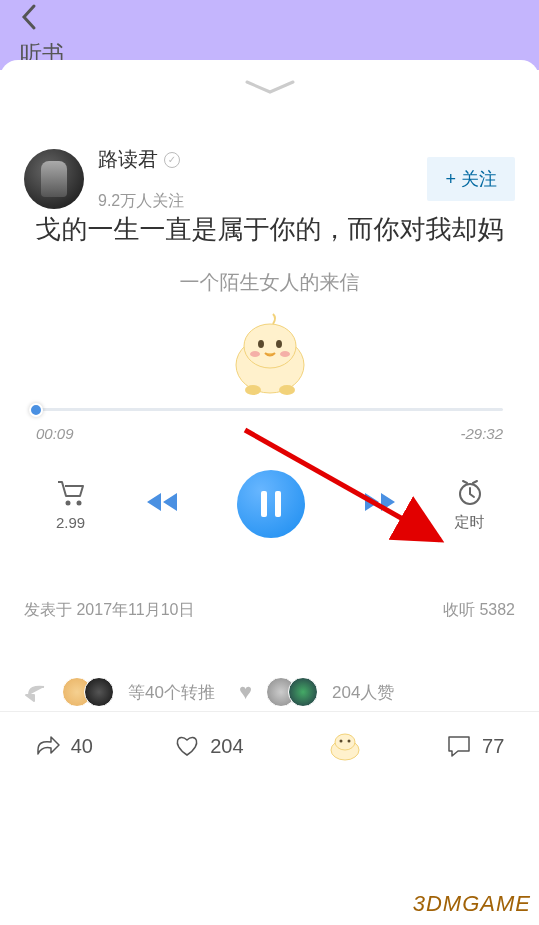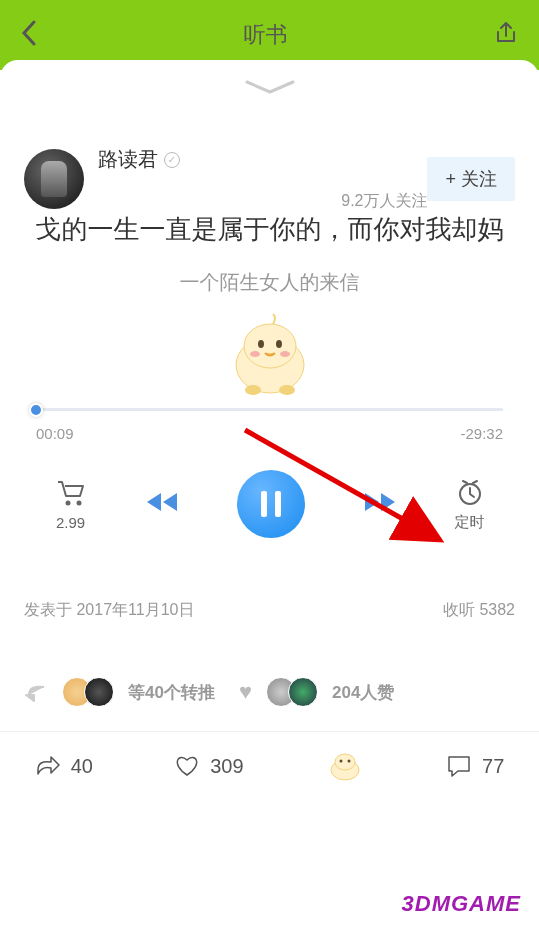--- a/index.html
+++ b/index.html
@@ -1,56 +1,56 @@
 <!DOCTYPE html>
 <html><head>
 <meta charset="utf-8">
 <style>
 * { margin: 0; padding: 0; box-sizing: border-box; }
 body { width: 539px; height: 925px; font-family: -apple-system, "PingFang SC", sans-serif; background: #fff; overflow: hidden; position: relative; }
-.header { height: 70px; background: #84cc16; display: flex; align-items: center; padding: 0 20px; }
+.header { height: 70px; background: #c4b5fd; display: flex; align-items: flex-start; padding: 0 20px; flex-direction: column; }
 .back { font-size: 34px; color: #555; }
 .header-center { flex: 1; text-align: center; color: #555; }
 .header-title { font-size: 22px; }
 .header-sub { font-size: 16px; margin-top: 2px; }
 .share { }
 .sheet { background: #fff; border-radius: 18px 18px 0 0; margin-top: -10px; position: relative; padding-bottom: 20px; }
 .handle { display: flex; justify-content: center; padding: 20px 0; }
 .handle svg { width: 50px; height: 16px; }
-.author-row { display: flex; align-items: center; padding: 0 24px; margin-top: 30px; text-align: right; }
+.author-row { display: flex; align-items: center; padding: 0 24px; margin-top: 30px; }
 .avatar { width: 60px; height: 60px; border-radius: 50%; background: radial-gradient(circle at 40% 35%, #666, #111); display: flex; align-items: center; justify-content: center; flex-shrink: 0; }
 .avatar-inner { width: 26px; height: 36px; background: linear-gradient(#aaa, #555); border-radius: 8px 8px 4px 4px; }
 .author-info { margin-left: 14px; flex: 1; }
 .author-name { font-size: 20px; color: #333; display: flex; align-items: center; gap: 6px; }
 .verify { width: 16px; height: 16px; border: 1.5px solid #bbb; border-radius: 50%; display: inline-flex; align-items: center; justify-content: center; font-size: 10px; color: #bbb; }
 .followers { font-size: 16px; color: #999; margin-top: 18px; }
-.follow-btn { background: #eaf4fc; color: #404040; padding: 10px 18px; font-size: 18px; border-radius: 2px; }
+.follow-btn { background: #eaf4fc; color: #0369a1; padding: 10px 18px; font-size: 18px; border-radius: 2px; }
 .quote { font-size: 26px; color: #333; padding: 0 16px; white-space: nowrap; overflow: hidden; text-align: center; }
 .subtitle { text-align: center; color: #999; font-size: 20px; margin-top: 22px; }
 .mascot { display: flex; justify-content: center; margin-top: 14px; }
 .progress { padding: 0 36px; margin-top: 8px; }
 .track { height: 3px; background: #e4e9ef; border-radius: 2px; position: relative; }
 .thumb { position: absolute; left: 0; top: 50%; transform: translate(-50%, -50%); width: 14px; height: 14px; background: #4a90e2; border: 2px solid #fff; border-radius: 50%; box-shadow: 0 0 4px rgba(0,0,0,0.2); }
-.times { display: flex; justify-content: space-between; color: #999; font-size: 15px; margin-top: 14px; }
+.times { display: flex; justify-content: space-between; color: #999; font-size: 15px; margin-top: 14px; font-style: italic; }
 .controls { display: flex; align-items: center; justify-content: space-around; padding: 0 36px; margin-top: 28px; gap: 20px; }
 .ctrl { display: flex; flex-direction: column; align-items: center; gap: 6px; color: #666; }
 .ctrl-label { font-size: 15px; color: #666; }
 .play-btn { width: 68px; height: 68px; background: radial-gradient(circle at 35% 30%, #67b6ff, #1a8cf0); border-radius: 50%; display: flex; align-items: center; justify-content: center; gap: 8px; }
 .play-btn .bar { width: 6px; height: 26px; background: #fff; border-radius: 2px; }
 .skip svg { width: 36px; height: 24px; }
 .meta { display: flex; justify-content: space-between; padding: 0 24px; margin-top: 62px; color: #999; font-size: 16px; }
-.social-row { display: flex; align-items: center; padding: 0 24px; margin-top: 56px; gap: 10px; color: #999; font-size: 17px; font-weight: bold; }
+.social-row { display: flex; align-items: center; padding: 0 24px; margin-top: 56px; gap: 10px; color: #999; font-size: 17px; }
 .mini-av { width: 30px; height: 30px; border-radius: 50%; background: #ddd; border: 1px solid #fff; margin-left: -8px; }
 .mini-av:first-of-type { margin-left: 0; }
 .avs { display: flex; margin: 0 4px; }
 .heart-ico { color: #bbb; font-size: 22px; margin-left: 14px; }
-.bottom-bar { display: flex; justify-content: space-around; align-items: center; padding: 18px 16px 0; margin-top: 24px; border-top: 1px solid #eee; color: #555; font-size: 20px; gap: 44px; }
+.bottom-bar { display: flex; justify-content: space-around; align-items: center; padding: 18px 16px 0; margin-top: 4px; border-top: 1px solid #eee; color: #555; font-size: 20px; gap: 44px; }
 .bb-item { display: flex; align-items: center; gap: 10px; }
 .arrow { position: absolute; left: 240px; top: 425px; pointer-events: none; }
-.watermark { position: absolute; right: 18px; bottom: 8px; color: #a21caf; font-weight: bold; font-style: italic; font-size: 22px; letter-spacing: 1px; text-shadow: 1px 1px 0 #fff; }
+.watermark { position: absolute; right: 8px; bottom: 8px; color: #a16207; font-weight: normal; font-style: italic; font-size: 22px; letter-spacing: 1px; text-shadow: 1px 1px 0 #fff; }
 </style>
 </head>
 <body>
 
 <div class="header">
   <div class="back">
     <svg width="18" height="28" viewBox="0 0 18 28">
         <path d="M14 3 L4 14 L14 25" stroke="#555" stroke-width="3" fill="none" stroke-linecap="round"></path>
       </svg>
   </div>
@@ -171,21 +171,21 @@
     <div class="bb-item">
       <svg width="26" height="24" viewBox="0 0 26 24">
           <path d="M3 16 Q3 6 16 8 L16 3 L24 11 L16 19 L16 14 Q7 12 3 20 Z" stroke="#555" stroke-width="1.5" fill="none" stroke-linejoin="round"></path>
         </svg>
       <span>40</span>
     </div>
     <div class="bb-item">
       <svg width="26" height="24" viewBox="0 0 26 24">
           <path d="M13 21 C-4 10 5 -2 13 6 C21 -2 30 10 13 21 Z" stroke="#555" stroke-width="1.5" fill="none"></path>
         </svg>
-      <span>309</span>
+      <span>204</span>
     </div>
     <div class="bb-item">
       <svg width="40" height="32" viewBox="0 0 40 32">
           <ellipse cx="20" cy="20" rx="14" ry="10" fill="#fff1cc" stroke="#f2d27a"></ellipse>
           <ellipse cx="20" cy="12" rx="10" ry="8" fill="#fff1cc" stroke="#f2d27a"></ellipse>
           <circle cx="16" cy="11" r="1.5" fill="#5b4a2e"></circle>
           <circle cx="24" cy="11" r="1.5" fill="#5b4a2e"></circle>
         </svg>
     </div>
     <div class="bb-item">

